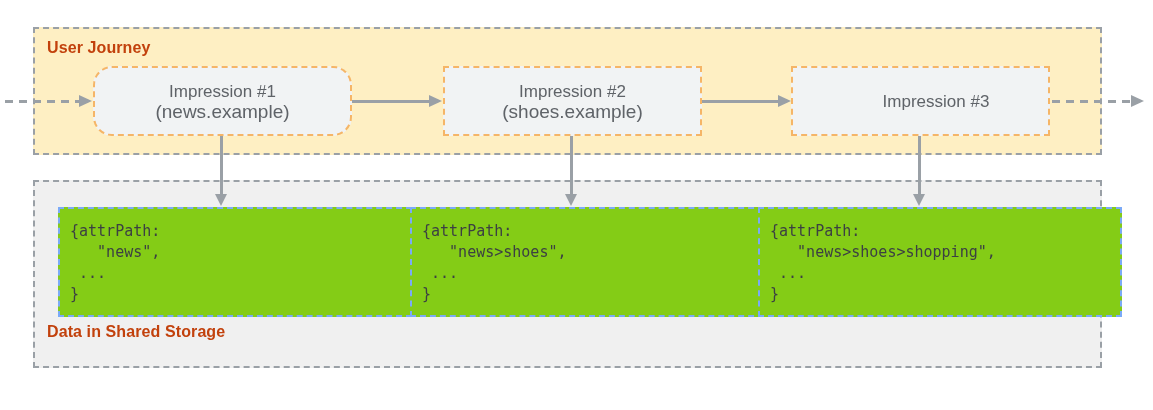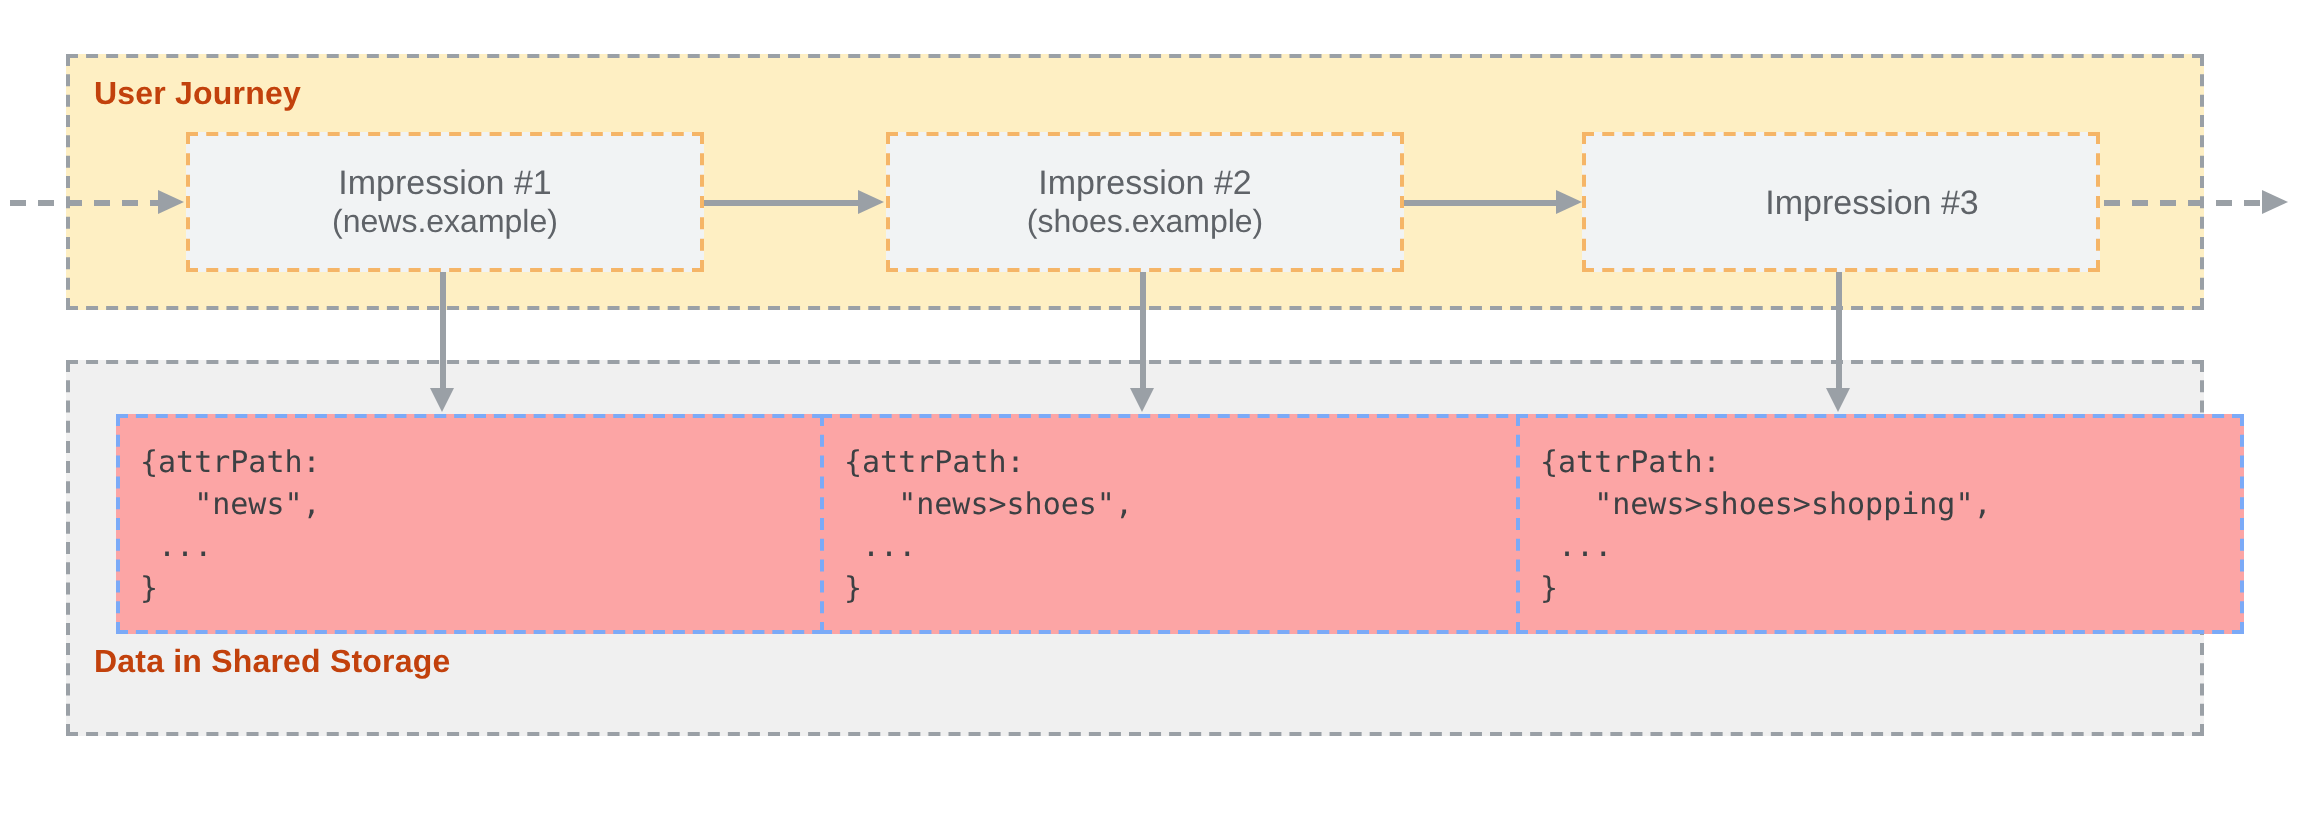--- a/index.html
+++ b/index.html
@@ -52,32 +52,32 @@
     box-sizing: border-box;
     background: #F1F3F4;
     border: 2px dashed #F5B567;
     display: flex;
     flex-direction: column;
     align-items: center;
     justify-content: center;
     color: #5F6368;
   }
   .impression-box .imp-title { font-size: 17px; line-height: 21px; }
-  .impression-box .imp-subtitle { font-size: 16px; line-height: 20px; }
-  .imp-1 { left: 93px; }
+  .impression-box .imp-subtitle { font-size: 19px; line-height: 20px; }
+  .imp-1 { left: 93px; border-radius: 19px; }
   .imp-2 { left: 443px; }
   .imp-3 { left: 791px; padding-left: 31px; }
 
   .storage-card {
     position: absolute;
     top: 207px;
     width: 364px;
     height: 110px;
     box-sizing: border-box;
-    background: #fca5a5;
+    background: #84cc16;
     border: 2px dashed #7BAAF7;
   }
   .card-1 { left: 58px; }
   .card-2 { left: 410px; }
   .card-3 { left: 758px; }
   .storage-card pre {
     margin: 0;
     padding: 12px 6px 0 10px;
     font-family: "DejaVu Sans Mono", monospace;
     font-size: 15px;

